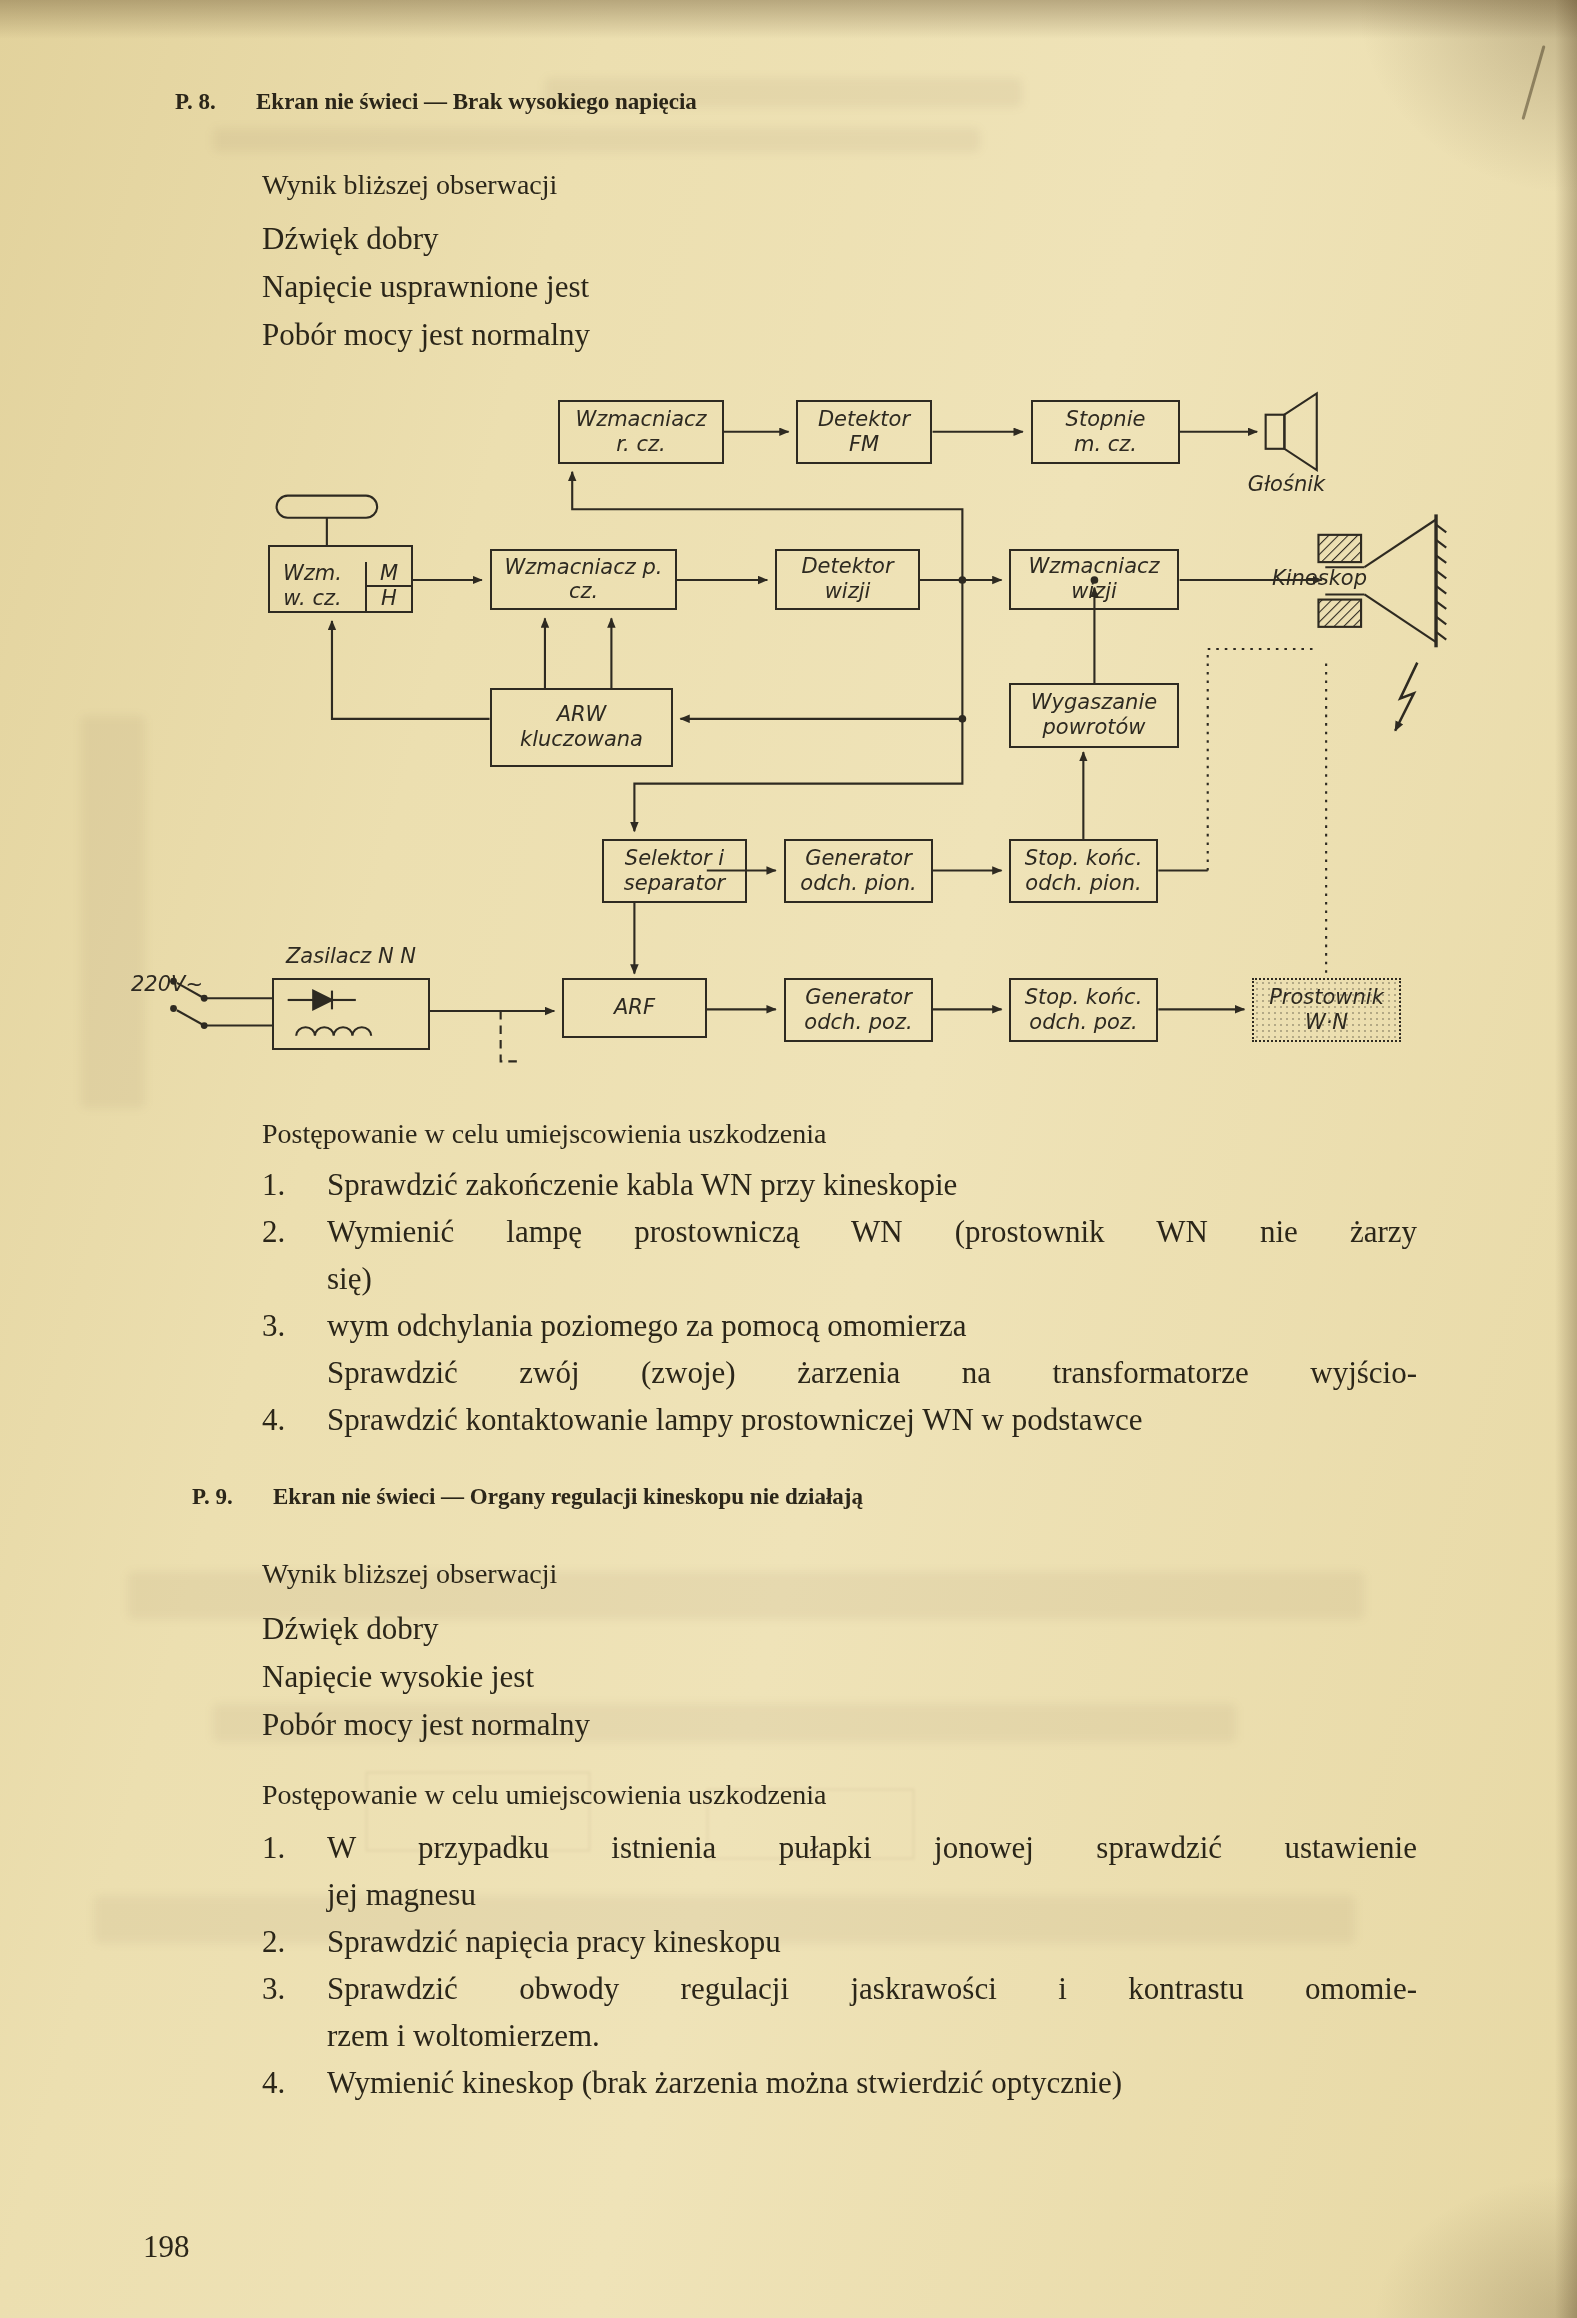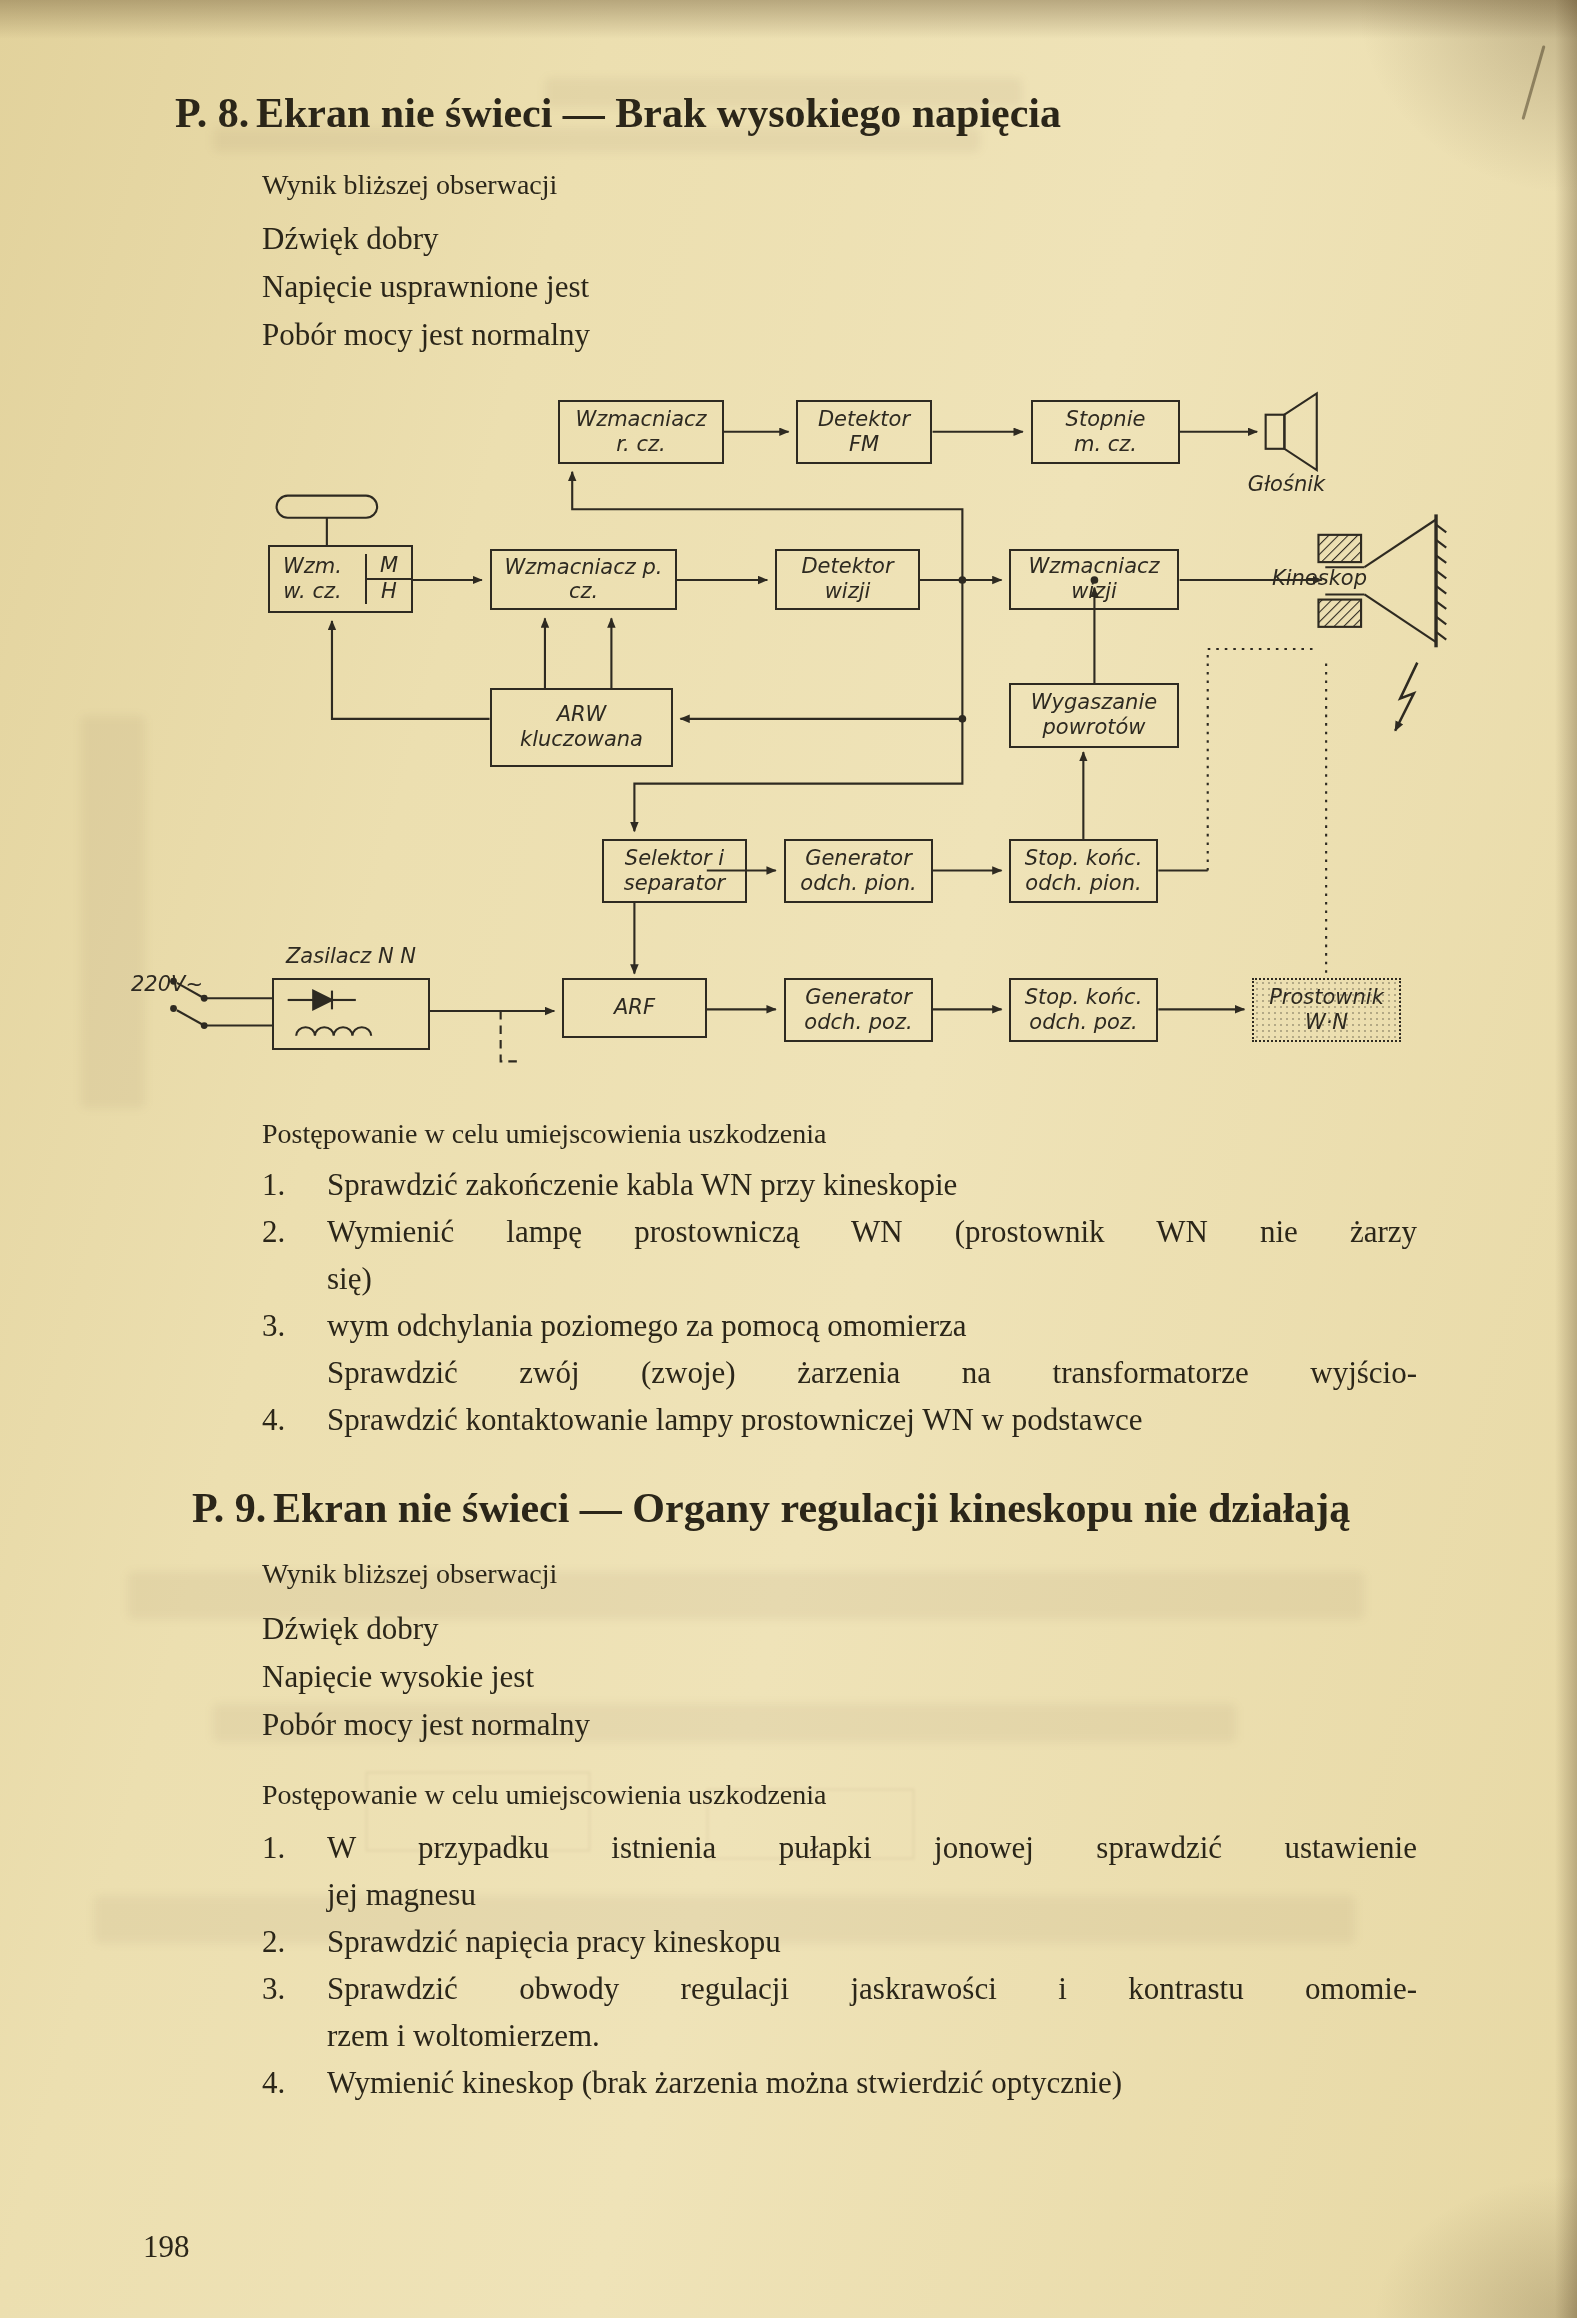--- a/index.html
+++ b/index.html
@@ -11,21 +11,21 @@
   .abs{position:absolute;}
   
   .topband{left:0;top:0;width:100%;height:39px;background:linear-gradient(180deg,rgba(96,74,40,.38),rgba(96,74,40,0));}
   .edge{right:0;top:0;width:22px;height:100%;background:linear-gradient(90deg,transparent,rgba(90,70,40,.32));}
   .corner-tr{top:0;right:0;width:222px;height:196px;background:radial-gradient(ellipse at top right,rgba(92,72,40,.30),transparent 70%);}
   .corner-br{bottom:0;right:0;width:205px;height:145px;background:radial-gradient(ellipse at bottom right,rgba(92,72,40,.28),transparent 70%);}
   .pen-mark{left:1532px;top:44px;width:2.6px;height:77px;background:rgba(70,58,34,.5);transform:rotate(16deg);border-radius:1.7px;}
   .ghost{background:rgba(112,90,52,.07);filter:blur(4.3px);border-radius:5.1px;}
   .ghost-box{border:1.7px solid rgba(110,88,50,.14);filter:blur(1.7px);}
   
-  .h-sec{display:flex;font-weight:bold;font-size:42px;}
+  .h-sec{display:flex;font-weight:bold;font-size:23px;}
   .h-num{width:81px;flex:0 0 81px;}
   .subhead{font-weight:normal;font-size:28px;}
   .obs .ob{line-height:48px;}
   .steps{width:1155px;}
   .step{display:flex;}
   .step .n{width:65px;flex:0 0 65px;line-height:47px;}
   .step .t{width:1091px;}
   .ln{line-height:47px;}
   .just{text-align:justify;text-align-last:justify;}
   .pagenum{font-size:31px;}
@@ -34,21 +34,21 @@
   #diagram svg{position:absolute;left:0;top:0;z-index:0;}
   .dbox{
     position:absolute;z-index:1;border:2.6px solid #2e2a21;box-sizing:border-box;
     display:flex;flex-direction:column;align-items:center;justify-content:center;
     font:italic 21px/1.12 "DejaVu Sans", sans-serif;color:#2e2a21;text-align:center;gap:1.7px;
   }
   .dlabel{
     position:absolute;z-index:1;font:italic 21px/1.1 "DejaVu Sans", sans-serif;
     color:#2e2a21;text-align:center;
   }
-  .wcz{flex-direction:row;align-items:center;gap:10px;}
+  .wcz{flex-direction:row;align-items:flex-end;gap:10px;}
   .wcz-main{flex:1;display:flex;flex-direction:column;align-items:center;justify-content:center;gap:1.7px;}
   .wcz-mh{width:44px;border-left:2.6px solid #2e2a21;display:flex;flex-direction:column;}
   .wcz-mh .cell{flex:1;display:flex;align-items:center;justify-content:center;}
   .wcz-mh .cell + .cell{border-top:2.6px solid #2e2a21;}
   .dotted-box{
     border:2.6px dotted #2e2a21;
     background-image:radial-gradient(rgba(46,42,33,.30) 1px, transparent 1.2px);
     background-size:6px 6px;
   }
 </style>

